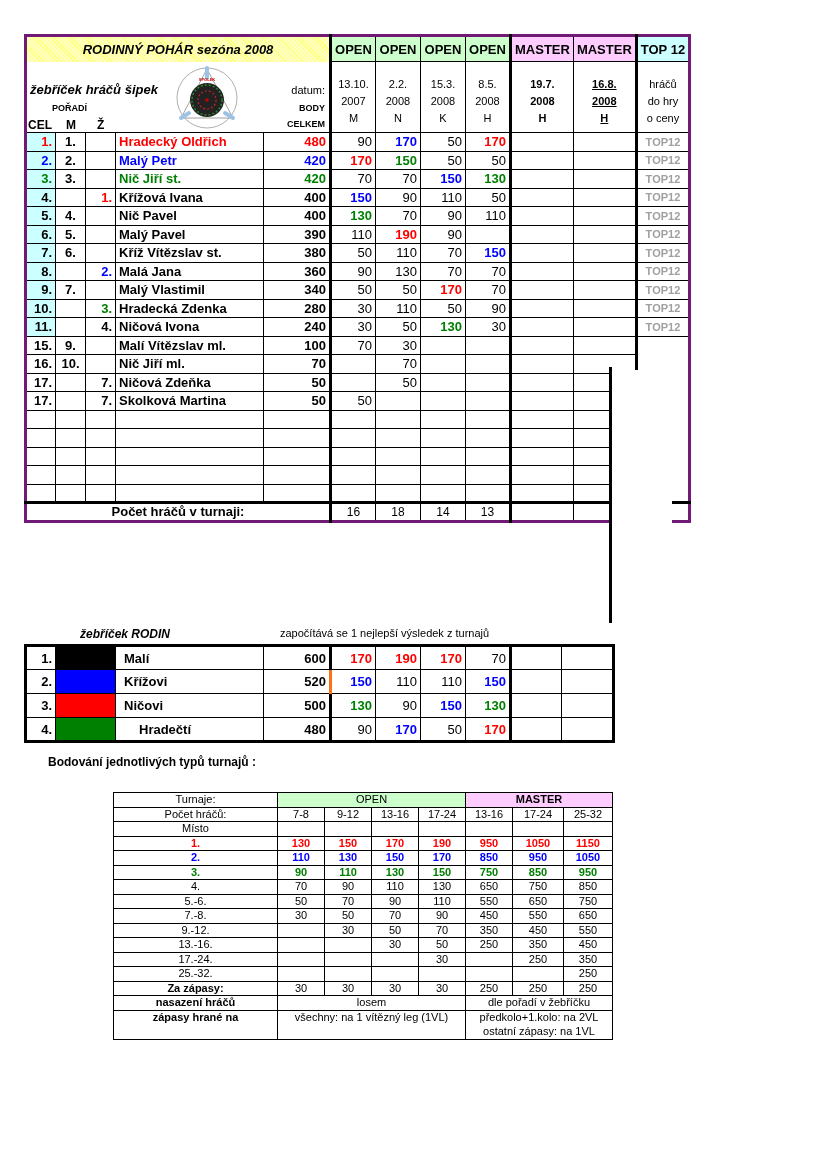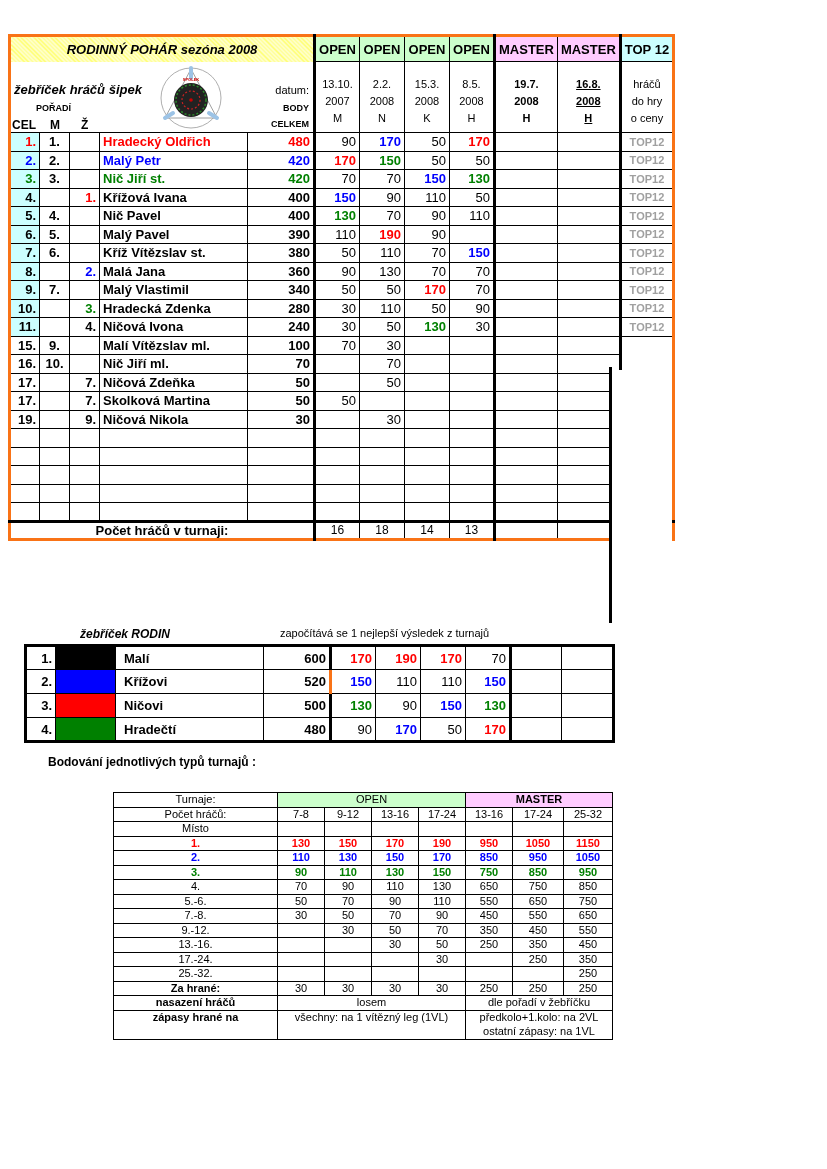--- a/index.html
+++ b/index.html
@@ -1,20 +1,20 @@
 <!DOCTYPE html>
 <html><head>
 <meta charset="utf-8">
 <style>
   html,body{margin:0;padding:0;background:#fff;}
   body{width:827px;height:1169px;position:relative;font-family:"Liberation Sans",sans-serif;color:#000;overflow:hidden;}
   .abs{position:absolute;box-sizing:border-box;}
   table{border-collapse:collapse;}
   
-  #main{position:absolute;left:8px;top:34px;border:3px solid #f97316;}
+  #main{position:absolute;left:24px;top:34px;border:3px solid #701a75;}
   #main td{border:1px solid #000;padding:0 3px;height:18.5px;font-size:13px;font-weight:bold;white-space:nowrap;box-sizing:border-box;}
   #main td.r{text-align:right;}
   #main td.c{text-align:center;}
   #main td.n{font-weight:normal;font-size:13px;}
   #main td.cel{background:#ccffff;}
   #main td.top{color:#a0a0a0;text-align:center;font-size:11px;}
   #main .thickR{border-right:3px solid #000;}
   #main .thickB td{border-bottom:3px solid #000;}
   .open-h{background:#ccffcc;font-size:11px;font-weight:normal;text-align:center;}
   .master-h{background:#ffccff;font-size:10px;font-weight:bold;text-align:center;}
@@ -299,34 +299,20 @@
         <td class="r thickR">50</td>
         <td class="r n">50</td>
         <td class="r n"></td>
         <td class="r n"></td>
         <td class="r n thickR"></td>
         <td class="r n"></td>
         <td class="r n thickR"></td>
         <td class="" style="border:none;"></td>
       </tr>
       <tr>
-        <td class="r">19.</td>
-        <td class="c"></td>
-        <td class="r">9.</td>
-        <td class="">Ničová Nikola</td>
-        <td class="r thickR">30</td>
-        <td class="r n"></td>
-        <td class="r n">30</td>
-        <td class="r n"></td>
-        <td class="r n thickR"></td>
-        <td class="r n"></td>
-        <td class="r n thickR"></td>
-        <td class="" style="border:none;"></td>
-      </tr>
-      <tr>
         <td class="r"></td>
         <td class="c"></td>
         <td class="r"></td>
         <td class=""></td>
         <td class="r thickR"></td>
         <td class="r n"></td>
         <td class="r n"></td>
         <td class="r n"></td>
         <td class="r n thickR"></td>
         <td class="r n"></td>
@@ -454,21 +440,21 @@
         <td class="" style="text-align:right;color:#008000;font-weight:bold;">130</td>
         <td class="" style="text-align:right;font-weight:normal;">90</td>
         <td class="" style="text-align:right;color:#0000ff;font-weight:bold;">150</td>
         <td class="" style="text-align:right;color:#008000;font-weight:bold;border-right:3px solid #000;">130</td>
         <td class="" style="text-align:right;font-weight:normal;"></td>
         <td class="" style="text-align:right;font-weight:normal;"></td>
       </tr>
       <tr>
         <td class="" style="text-align:right">4.</td>
         <td class="" style="background:#008000"></td>
-        <td class="" style="padding-left:8px">Hradečtí</td>
+        <td class="" style="padding-left:23px">Hradečtí</td>
         <td class="" style="text-align:right;border-right:3px solid #000">480</td>
         <td class="" style="text-align:right;font-weight:normal;">90</td>
         <td class="" style="text-align:right;color:#0000ff;font-weight:bold;">170</td>
         <td class="" style="text-align:right;font-weight:normal;">50</td>
         <td class="" style="text-align:right;color:#ff0000;font-weight:bold;border-right:3px solid #000;">170</td>
         <td class="" style="text-align:right;font-weight:normal;"></td>
         <td class="" style="text-align:right;font-weight:normal;"></td>
       </tr>
     </tbody>
 </table>
@@ -606,21 +592,21 @@
         <td>25.-32.</td>
         <td></td>
         <td></td>
         <td></td>
         <td></td>
         <td></td>
         <td></td>
         <td>250</td>
       </tr>
       <tr>
-        <td style="font-weight:bold">Za hrané:</td>
+        <td style="font-weight:bold">Za zápasy:</td>
         <td>30</td>
         <td>30</td>
         <td>30</td>
         <td>30</td>
         <td>250</td>
         <td>250</td>
         <td>250</td>
       </tr>
       <tr>
         <td style="font-weight:bold">nasazení hráčů</td>

